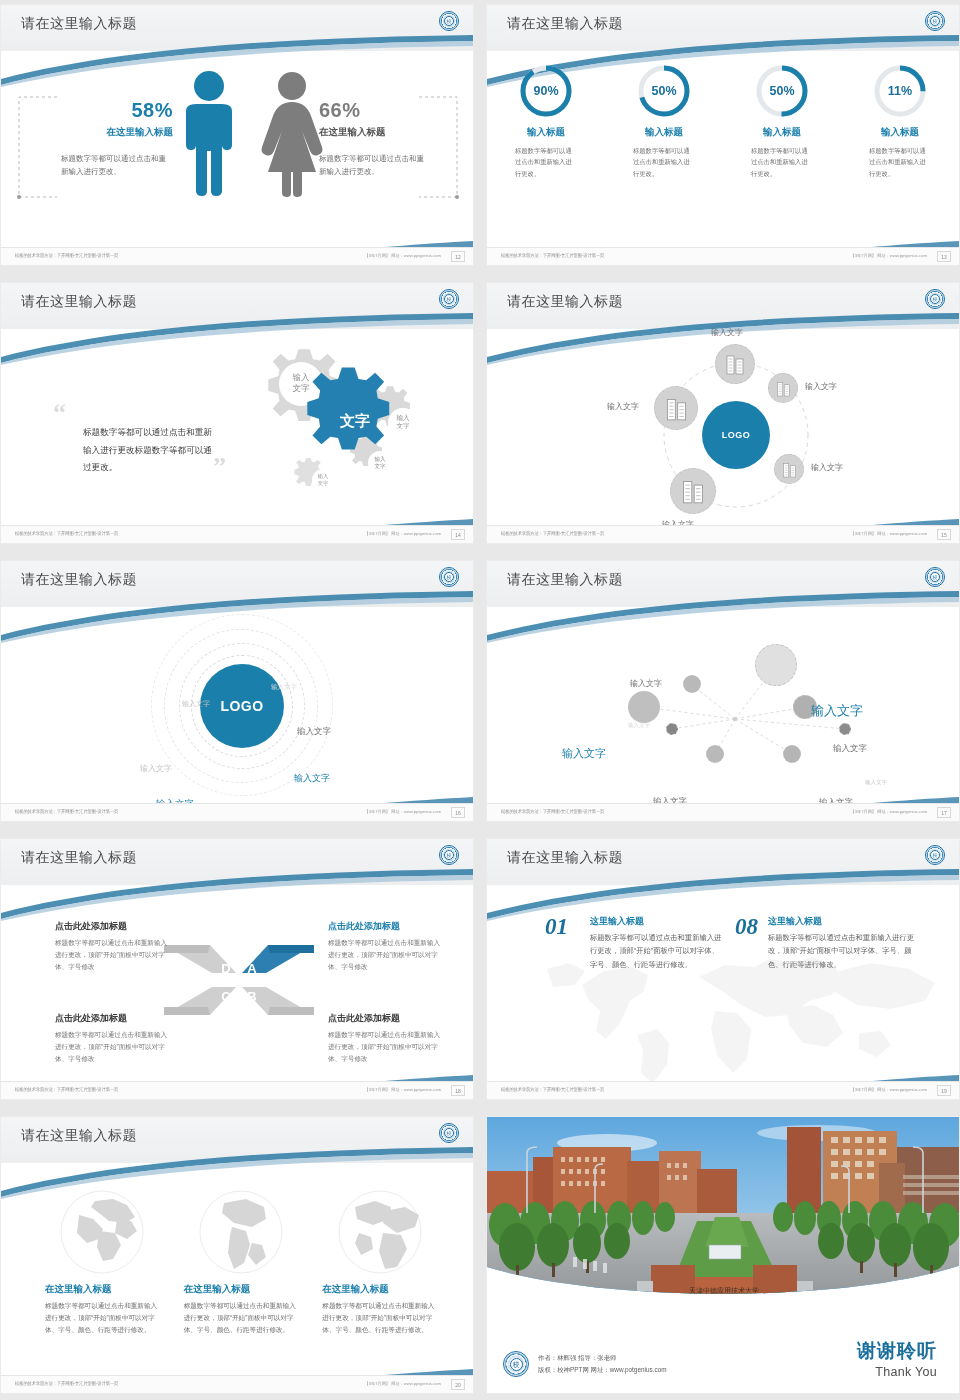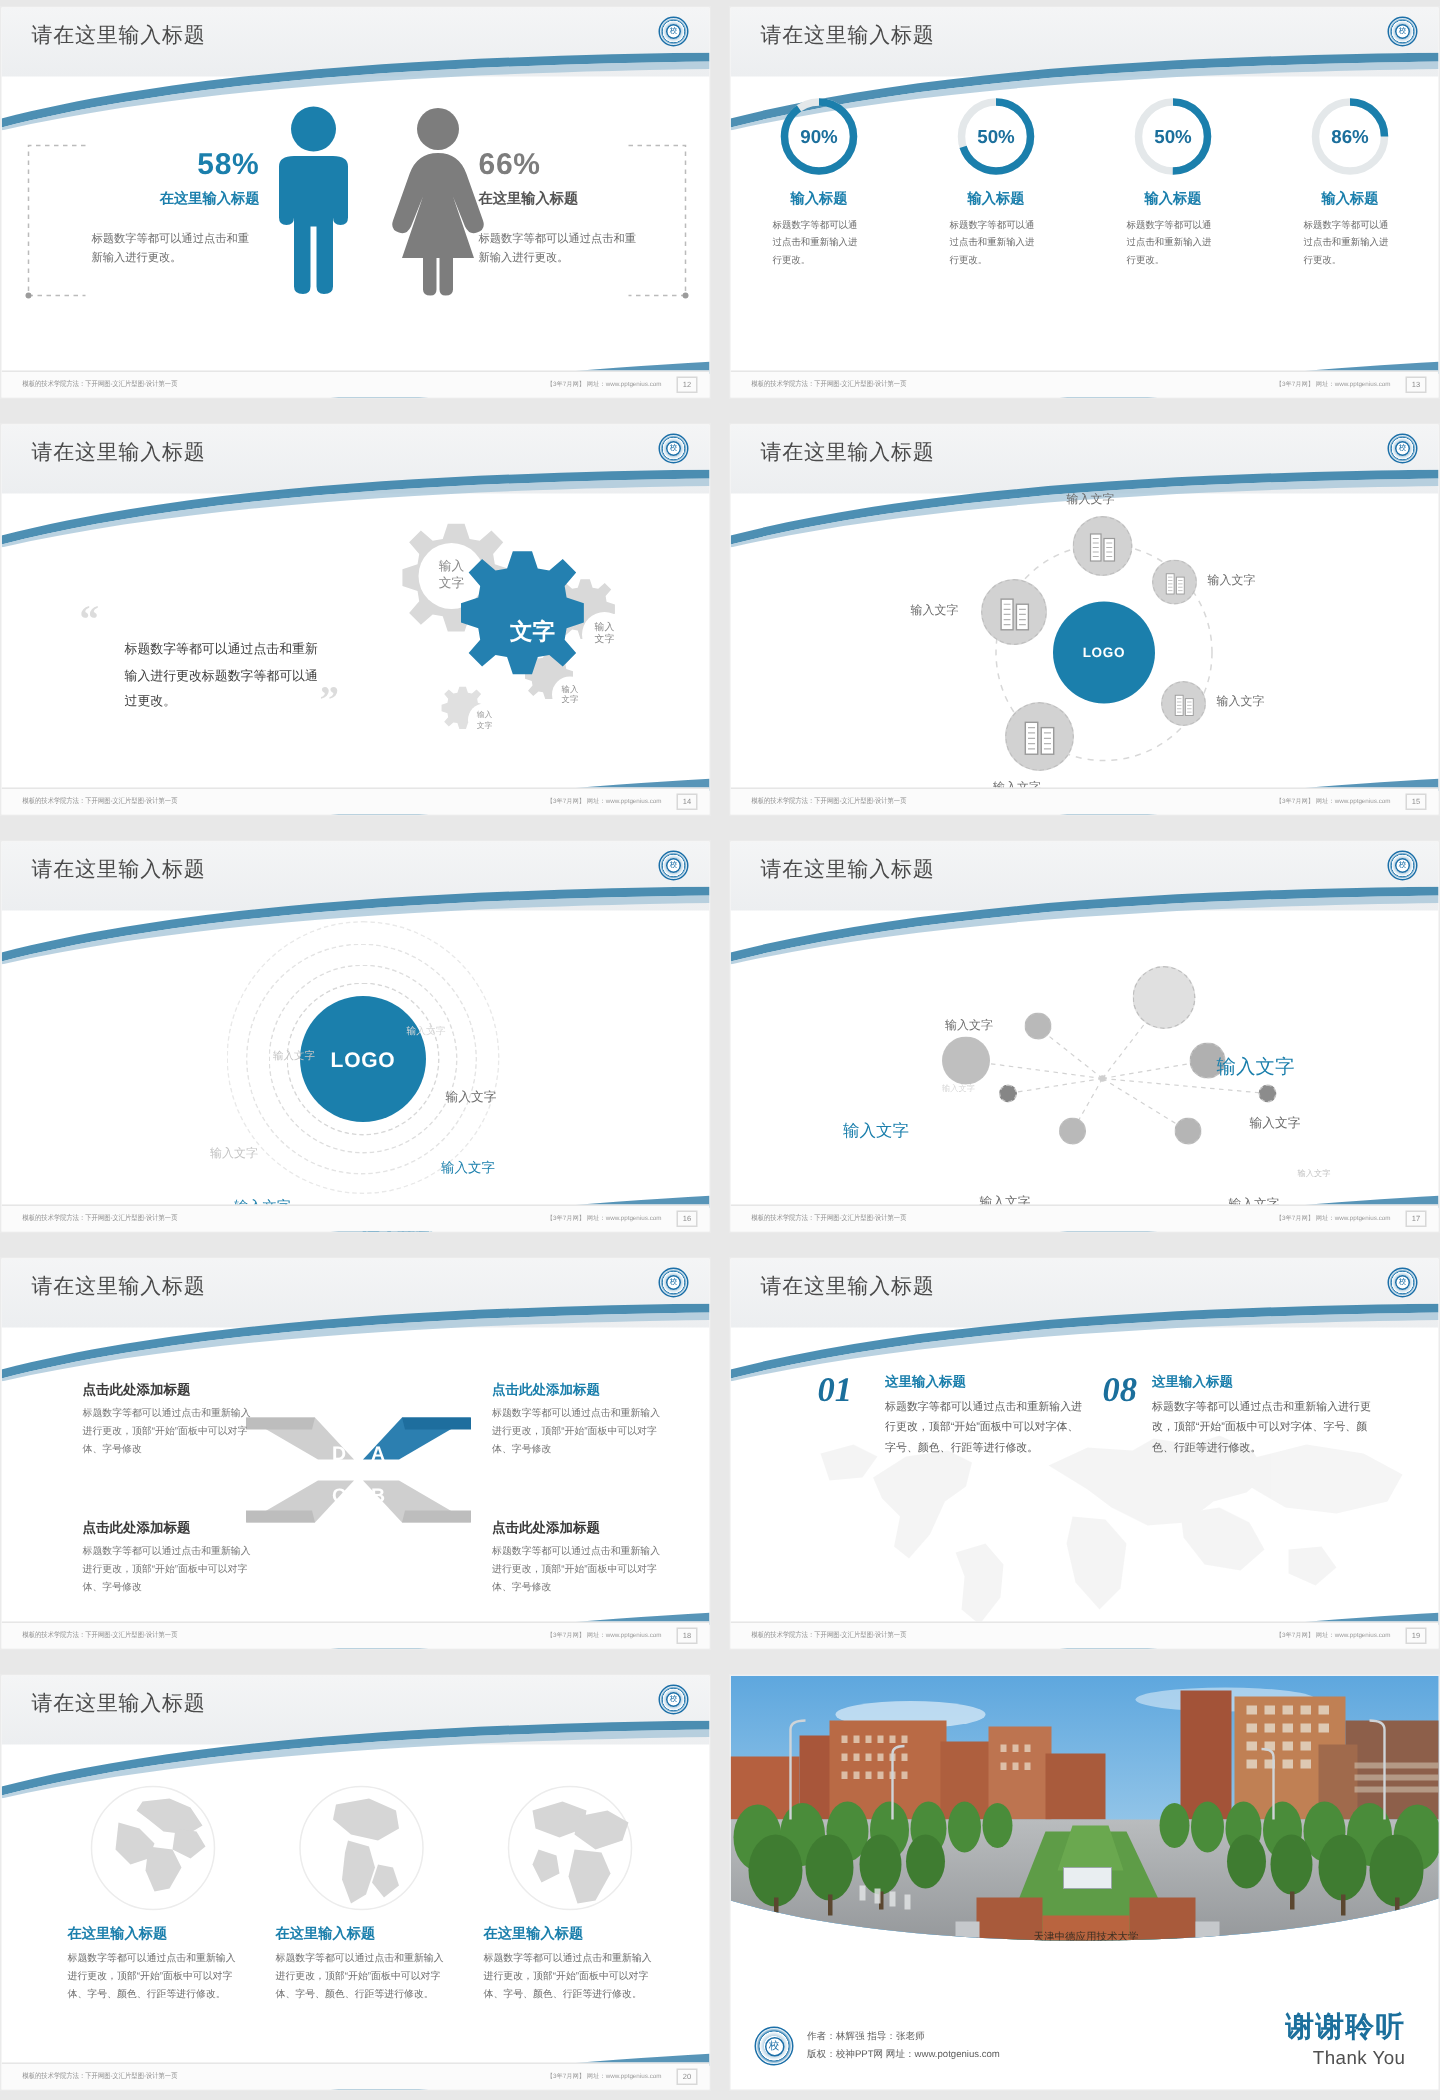--- a/index.html
+++ b/index.html
@@ -248,21 +248,21 @@
           </div>
           <div class="donut-title">输入标题</div>
           <div class="donut-desc">标题数字等都可以通过点击和重新输入进行更改。</div>
         </div>
         <div class="donut-col">
           <div class="donut">
             <svg width="56" height="56" viewBox="0 0 56 56">
               <circle cx="28" cy="28" r="23" fill="none" stroke="#e4e8ea" stroke-width="5"></circle>
               <circle cx="28" cy="28" r="23" fill="none" stroke="#1b7fac" stroke-width="5" stroke-dasharray="36.1 108.4" stroke-linecap="butt" transform="rotate(-90 28 28)"></circle>
             </svg>
-            <div class="num">86%</div>
+            <div class="num">11%</div>
           </div>
           <div class="donut-title">输入标题</div>
           <div class="donut-desc">标题数字等都可以通过点击和重新输入进行更改。</div>
         </div>
       </div>
     </div>
     <div class="swoosh-b">
       <svg width="474" height="34" viewBox="0 0 474 34" preserveAspectRatio="none">
         <path d="M180 34 C300 16 400 8 474 4 L474 12 C400 16 310 24 230 34 Z" fill="#2e7ba6" opacity=".8"></path>
       </svg>

